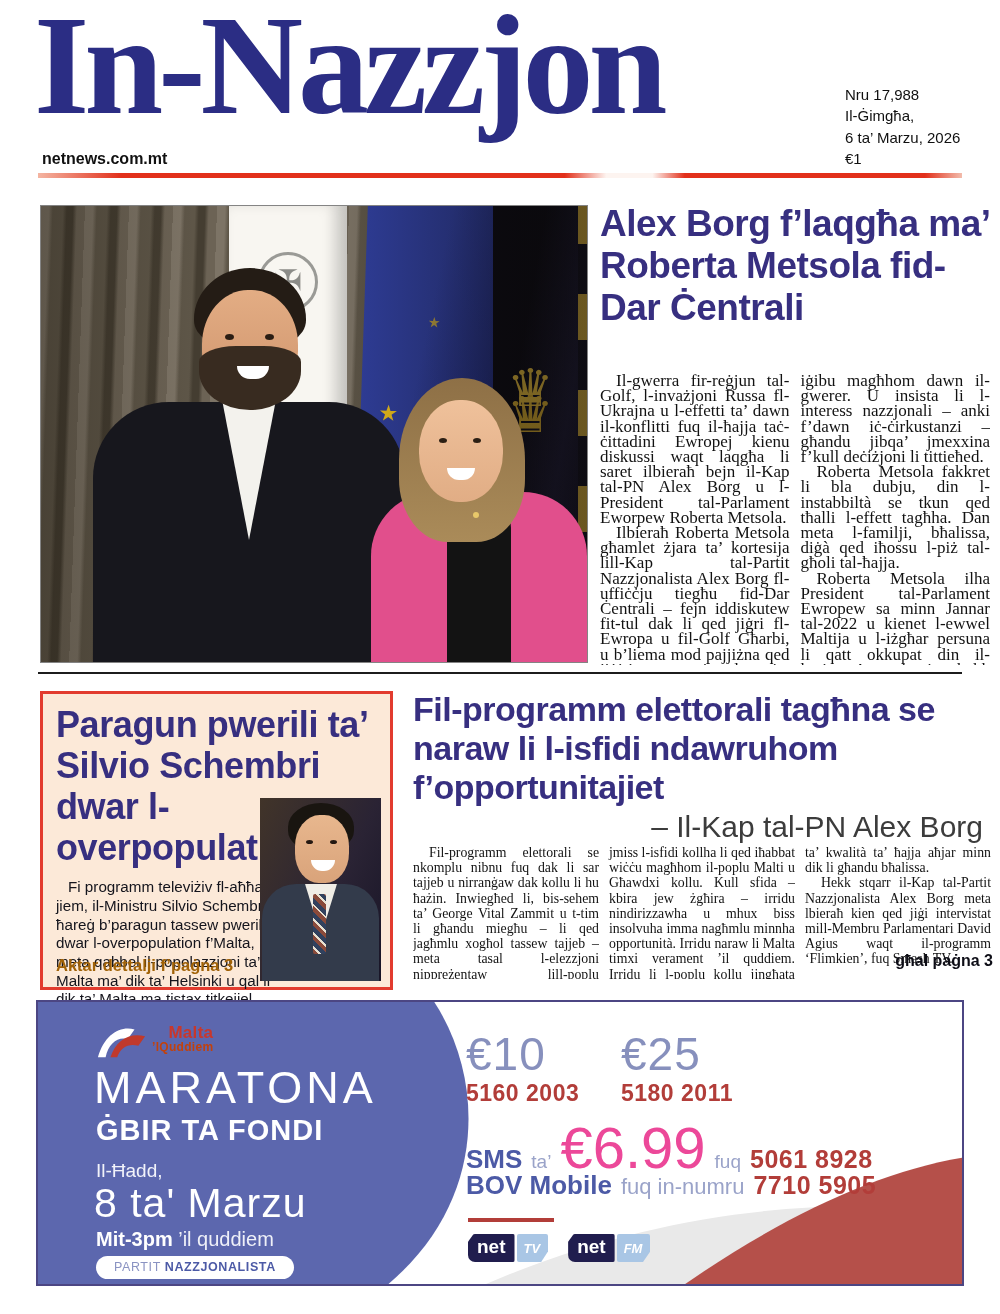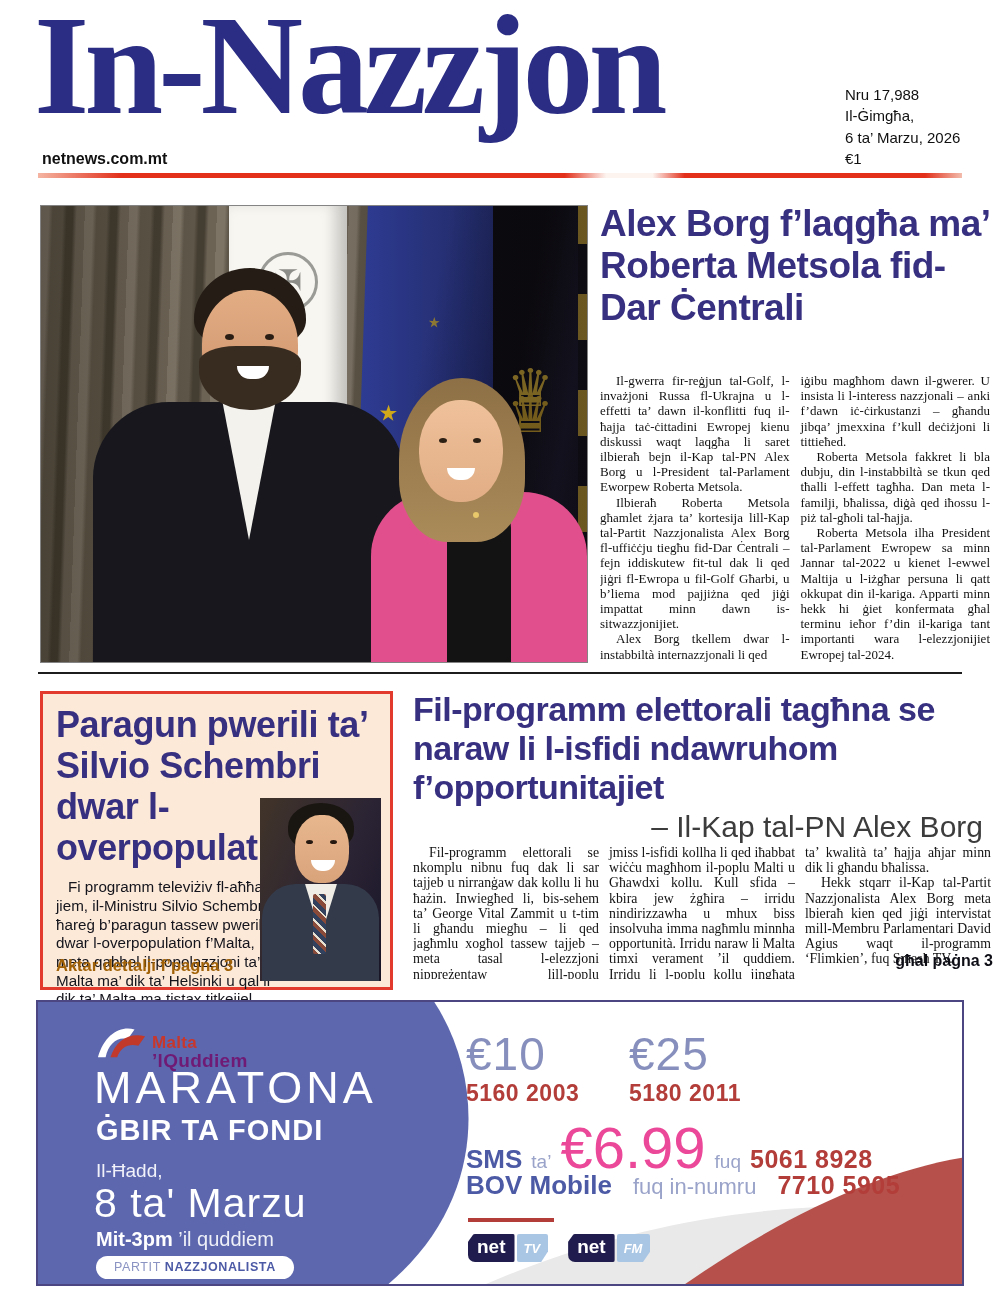--- a/index.html
+++ b/index.html
@@ -90,21 +90,21 @@
   
   .lead-headline{
     position:absolute; left:600px; top:203px; width:392px;
     font-size:37px; font-weight:bold; color:#372f80; line-height:1.13;
     letter-spacing:-0.5px;
   }
   .lead-cols{
     position:absolute; left:600px; top:373px; width:390px; height:292px;
     display:flex; gap:11px; overflow:hidden;
   }
-  .col{ width:190px; font-family:"Liberation Serif", serif; font-size:13px;
+  .col{ width:190px; font-family:"Liberation Serif", serif; font-size:17px;
     line-height:15.2px; text-align:justify; color:#121212; }
   .col p{ text-indent:16px; }
   .col p.noindent{ text-indent:0; }
 
   .rule{ position:absolute; left:38px; top:672px; width:924px; height:2px; background:#1c1c1c; }
 
   
   .paragun{
     position:absolute; left:40px; top:691px; width:353px; height:299px;
     background:#fce9d8; border:3px solid #e23b2e; padding:10px 13px;
@@ -154,43 +154,43 @@
     font-size:16px; font-weight:bold; color:#0d0d16; }
 
   
   .banner{
     position:absolute; left:36px; top:1000px; width:928px; height:286px;
     border:2px solid #4c4683; background:#fff; overflow:hidden;
   }
   .banner-art{ position:absolute; inset:0; width:100%; height:100%; }
   .b-left{ position:absolute; left:0; top:0; width:420px; height:100%; color:#fff; z-index:2; }
   .b-logo{ position:absolute; left:58px; top:20px; display:flex; align-items:flex-start; gap:4px; }
-  .b-logo-txt{ line-height:1.02; margin-top:12px; }
+  .b-logo-txt{ line-height:1.02; margin-top:2px;text-align:right; }
   .b-logo-top{ color:#c8372c; font-weight:bold; font-size:17px; letter-spacing:.3px; }
-  .b-logo-bottom{ color:#701a75; font-weight:bold; font-size:19px; letter-spacing:.3px; }
+  .b-logo-bottom{ color:#c2410c; font-weight:bold; font-size:12px; letter-spacing:.3px; }
   .b-maratona{ position:absolute; left:56px; top:60px; font-size:45px; font-weight:100;
     letter-spacing:4px; color:#fff; }
   .b-gbir{ position:absolute; left:58px; top:112px; font-size:29px; font-weight:bold;
     letter-spacing:1px; color:#fff; }
   .b-hadd{ position:absolute; left:58px; top:158px; font-size:19px; font-weight:100; color:#f2f3fa; }
   .b-marzu{ position:absolute; left:56px; top:178px; font-size:41px; font-weight:100;
     letter-spacing:1px; color:#fff; }
   .b-time{ position:absolute; left:58px; top:226px; font-size:20px; color:#eef0f8; font-weight:100; }
   .b-time b{ font-weight:bold; color:#fff; }
   .b-pill{ position:absolute; left:58px; top:254px; background:#fff; border-radius:999px;
     padding:4px 18px 5px; font-size:12.5px; letter-spacing:.6px; color:#8a93c2; }
   .b-pill b{ color:#4c5aa6; font-weight:bold;margin-top:48px; }
 
   .b-right{ position:absolute; left:428px; top:0; right:0; height:100%; z-index:2; }
-  .donations{ position:absolute; left:0; top:28px; display:flex; gap:38px; }
+  .donations{ position:absolute; left:0; top:28px; display:flex; gap:30px; }
   .donation{ min-width:125px; }
   .don-amount{ font-size:46px; font-weight:100; color:#8790bd; letter-spacing:1px; line-height:1.05; }
   .don-number{ font-size:23px; font-weight:bold; color:#b23d39; letter-spacing:.5px; margin-top:2px; }
   .sms-line{ position:absolute; left:0; top:112px; display:flex; align-items:baseline; gap:9px; white-space:nowrap; }
-  .bov-line{ position:absolute; left:0; top:168px; display:flex; align-items:baseline; gap:21px; white-space:nowrap; }
+  .bov-line{ position:absolute; left:0; top:168px; display:flex; align-items:baseline; gap:9px; white-space:nowrap; }
   .t-bluebold{ font-size:26px; font-weight:bold; color:#4c5aa6; }
   .t-light{ font-size:19px; color:#9aa3c9; font-weight:100; }
   .t-lighter{ font-size:22px; color:#9aa3c9; font-weight:100; }
   .t-bigthin{ font-size:58px; font-weight:400; color:#ec4899; }
   .t-redbold{ font-size:25px; font-weight:bold; color:#b23d39; letter-spacing:.5px; }
   .b-divider{ position:absolute; left:2px; top:216px; width:86px; height:4px; background:#b23d39; }
   .net-logos{ position:absolute; left:2px; top:232px; display:flex; gap:20px; }
   .net-logo{ display:flex; align-items:stretch; }
   .net-box{ background:#201d4e; color:#fff; font-weight:bold; font-size:19px;
     padding:2px 9px 4px; border-radius:7px 2px 2px 7px;

